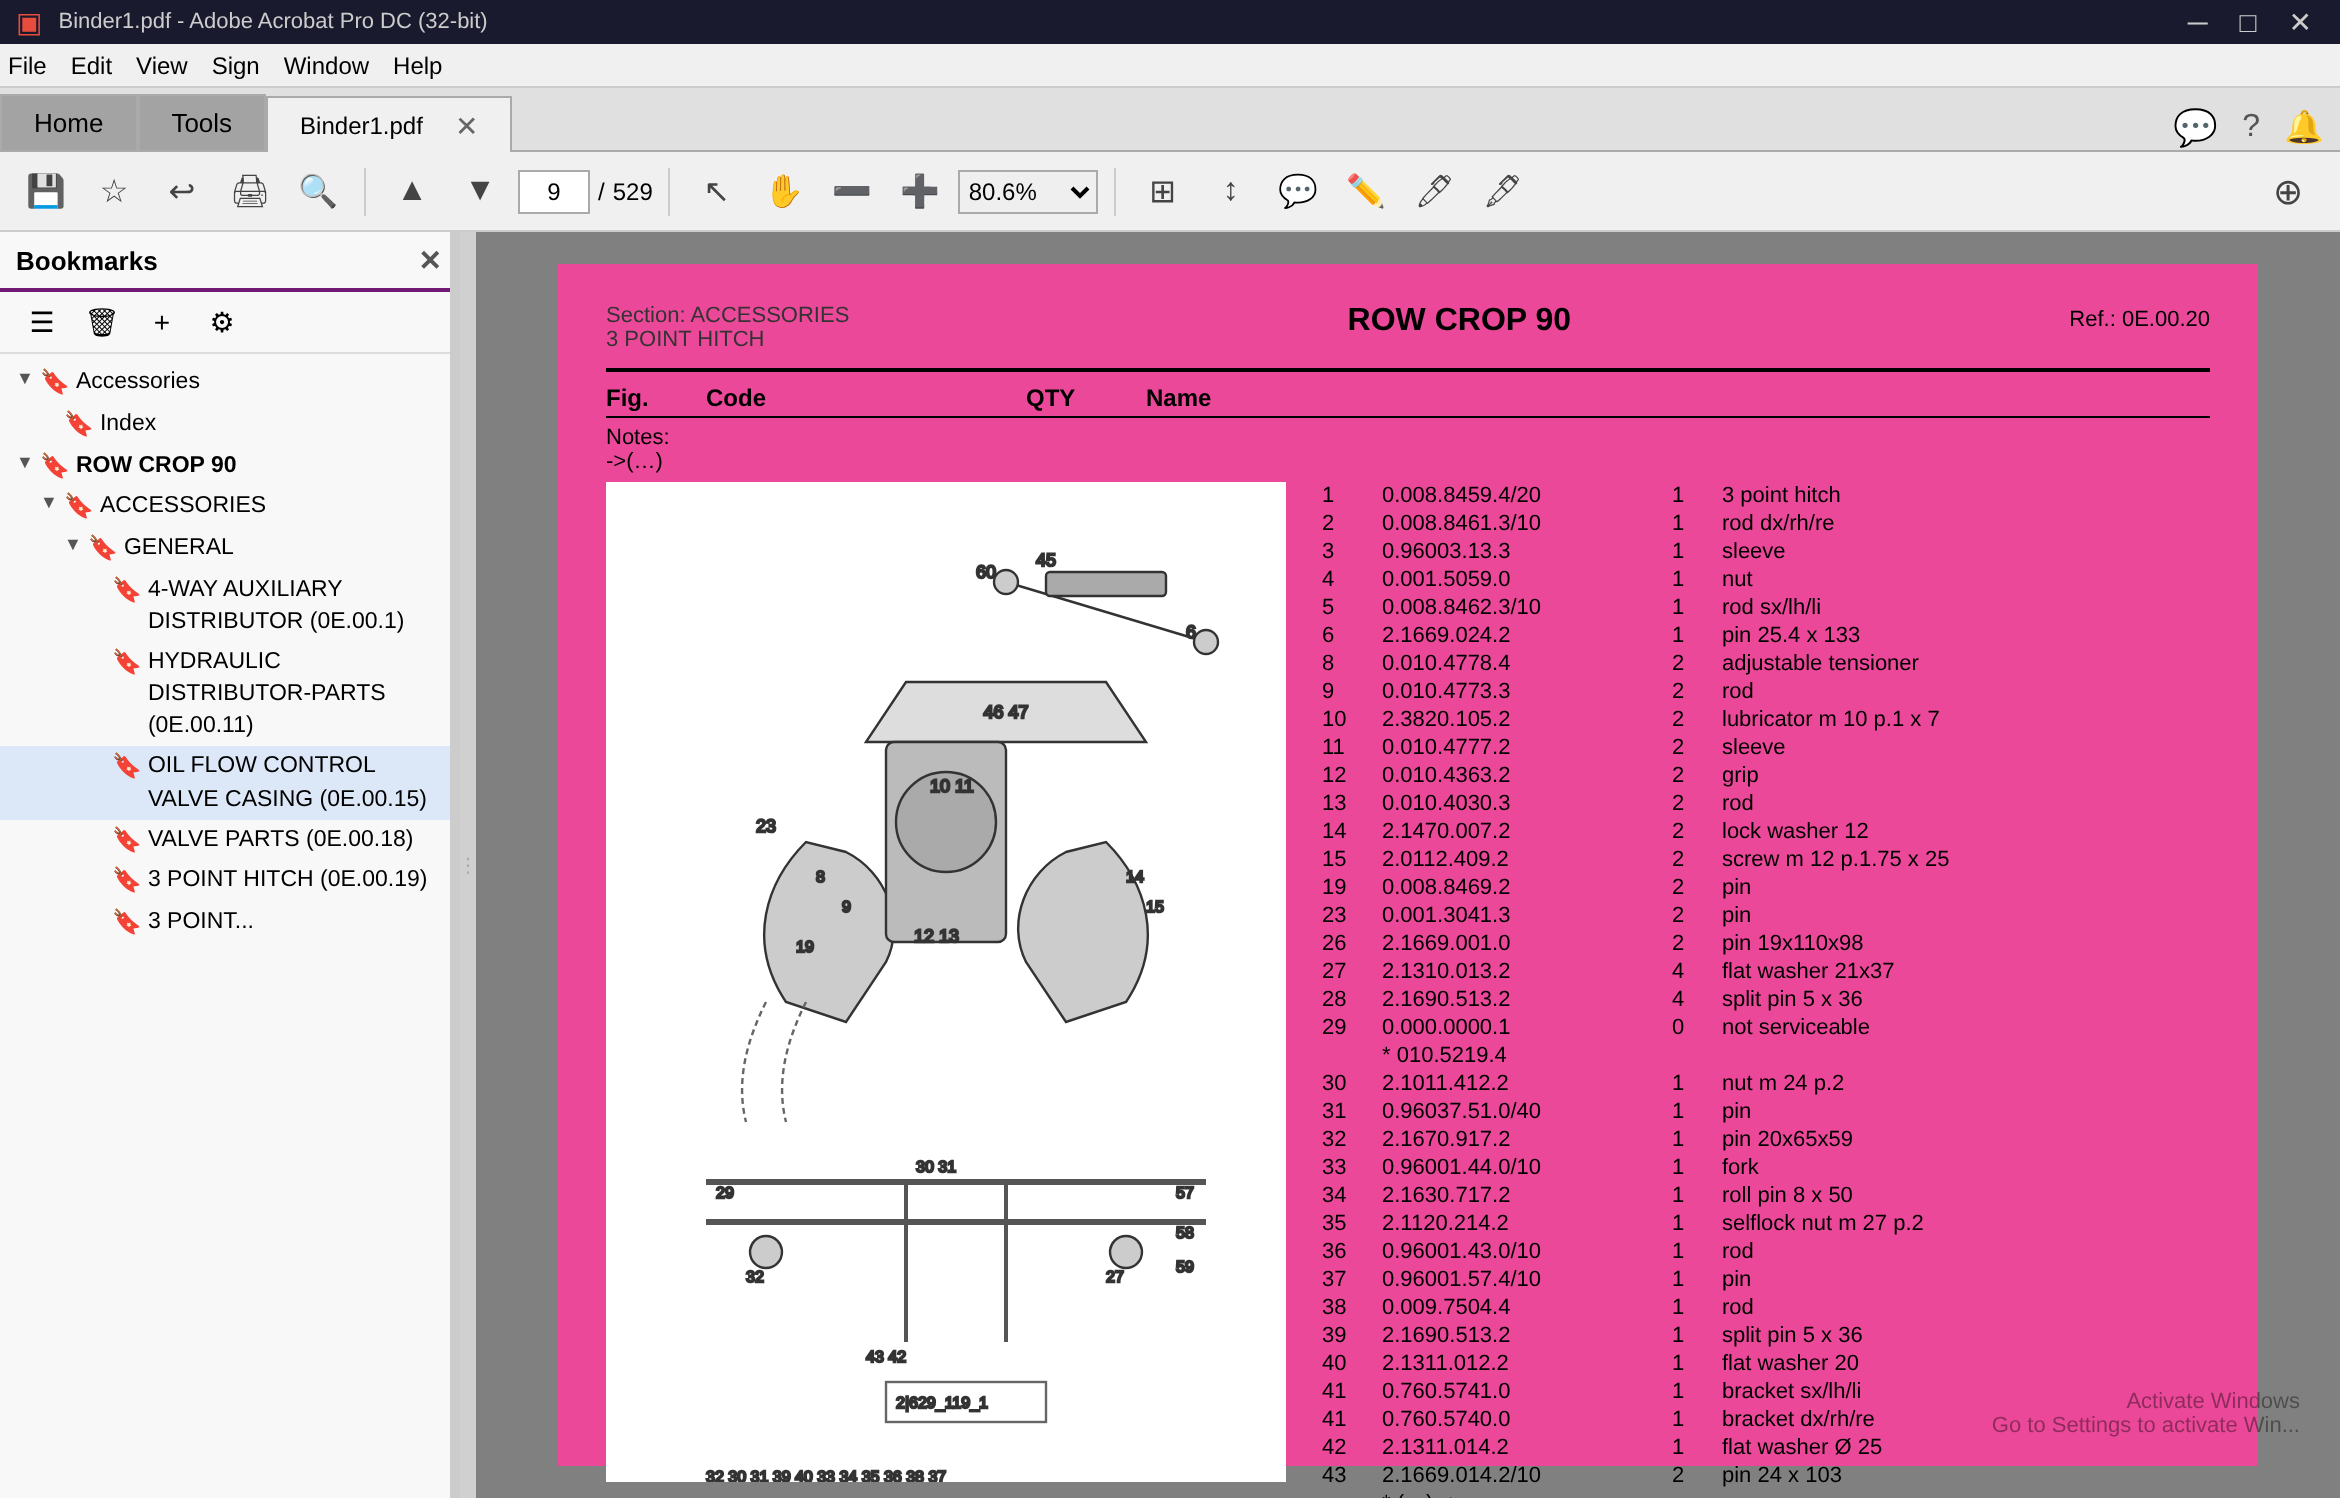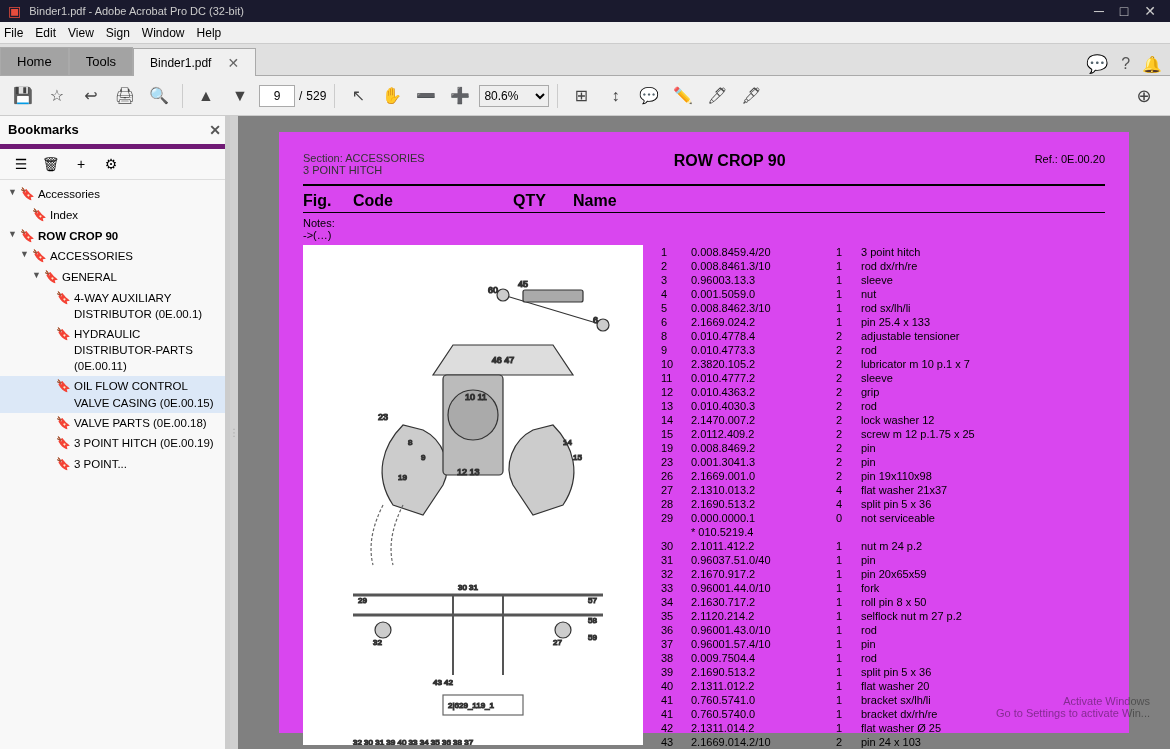--- a/index.html
+++ b/index.html
@@ -148,23 +148,24 @@
     .left-panel {
       width: 230px;
       background: #f8f8f8;
       border-right: 1px solid #ccc;
       display: flex;
       flex-direction: column;
       position: relative;
     }
     .panel-header {
       display: flex;
+      align-items: center;
       justify-content: space-between;
       padding: 6px 8px;
-      border-bottom: 5px solid #701a75;
+      border-bottom: 2px solid #701a75;
       font-size: 13px;
       font-weight: bold;
     }
     .panel-header-icons { display: flex; gap: 4px; }
     .panel-header-icon { cursor: pointer; color: #555; font-size: 14px; }
     .panel-toolbar {
       display: flex;
       align-items: center;
       padding: 4px 8px;
       gap: 4px;
@@ -202,21 +203,21 @@
     
     .pdf-area {
       flex: 1;
       background: #808080;
       overflow: auto;
       display: flex;
       justify-content: center;
       padding: 16px;
     }
     .pdf-page {
-      background: #d946ef;
+      background: #ec4899;
       width: 850px;
       min-height: 600px;
       padding: 20px 24px;
       position: relative;
     }
 
     .pdf-header {
       display: flex;
       justify-content: space-between;
       align-items: flex-start;
@@ -228,21 +229,21 @@
     }
     .pdf-divider {
       border: none;
       border-top: 2px solid #000;
       margin: 4px 0;
     }
     .pdf-table-header {
       display: grid;
       grid-template-columns: 50px 160px 60px 1fr;
       font-weight: bold;
-      font-size: 16px;
+      font-size: 12px;
       padding: 2px 0;
       border-bottom: 1px solid #000;
     }
     .pdf-notes {
       font-size: 11px;
       margin: 4px 0;
     }
 
     .parts-table {
       width: 100%;

